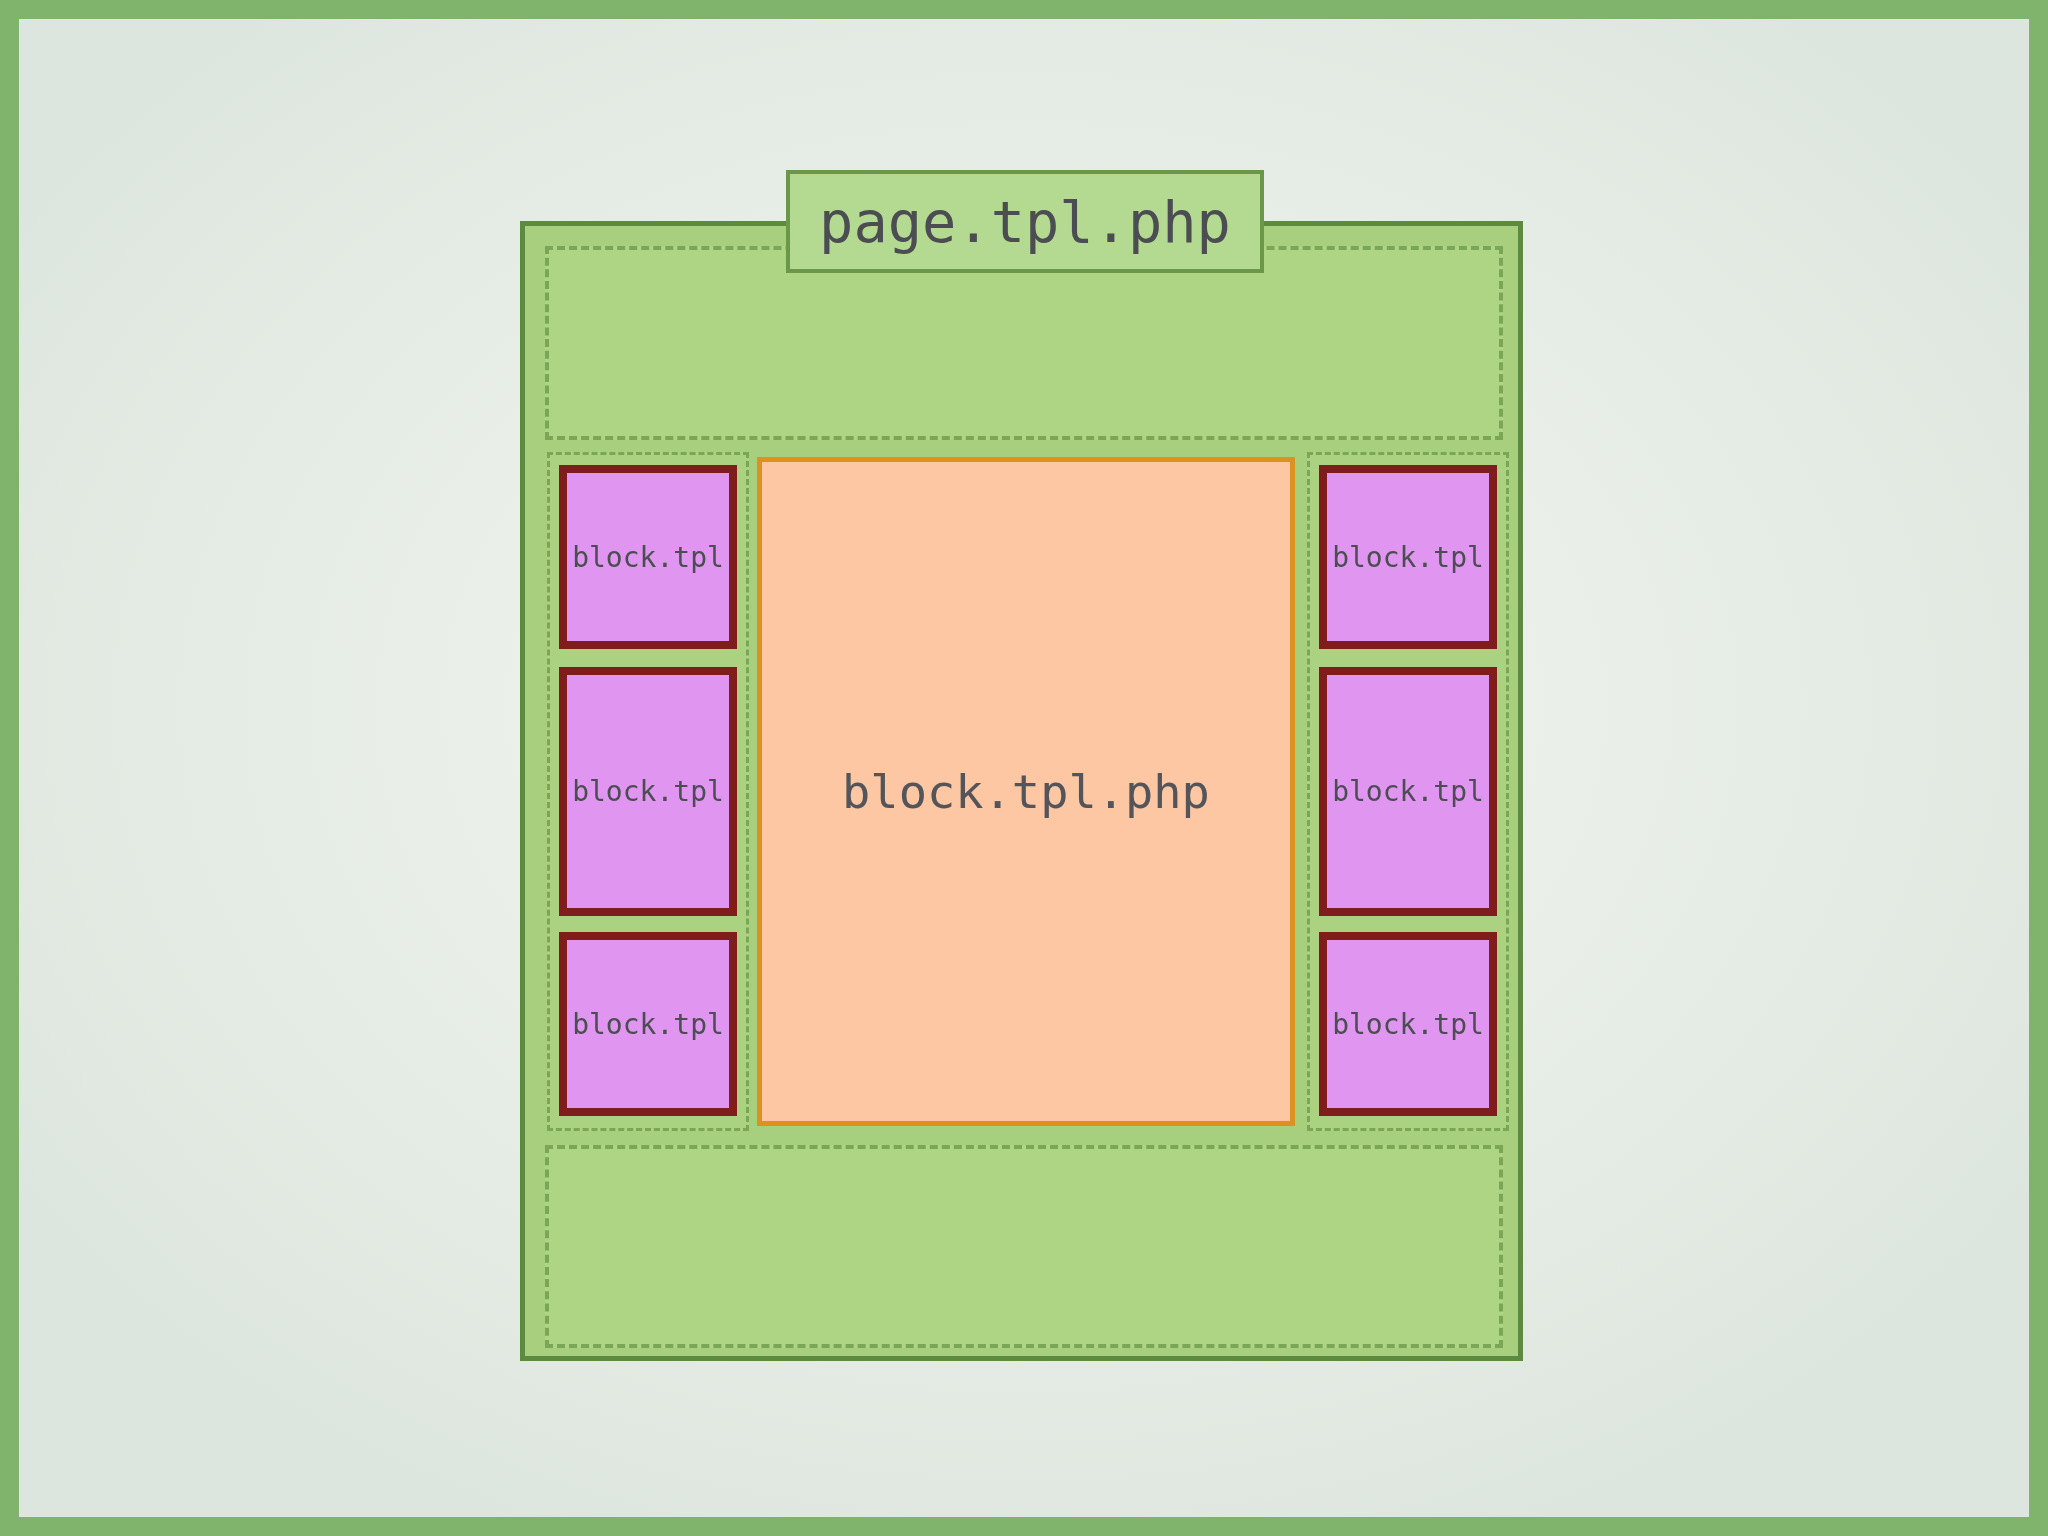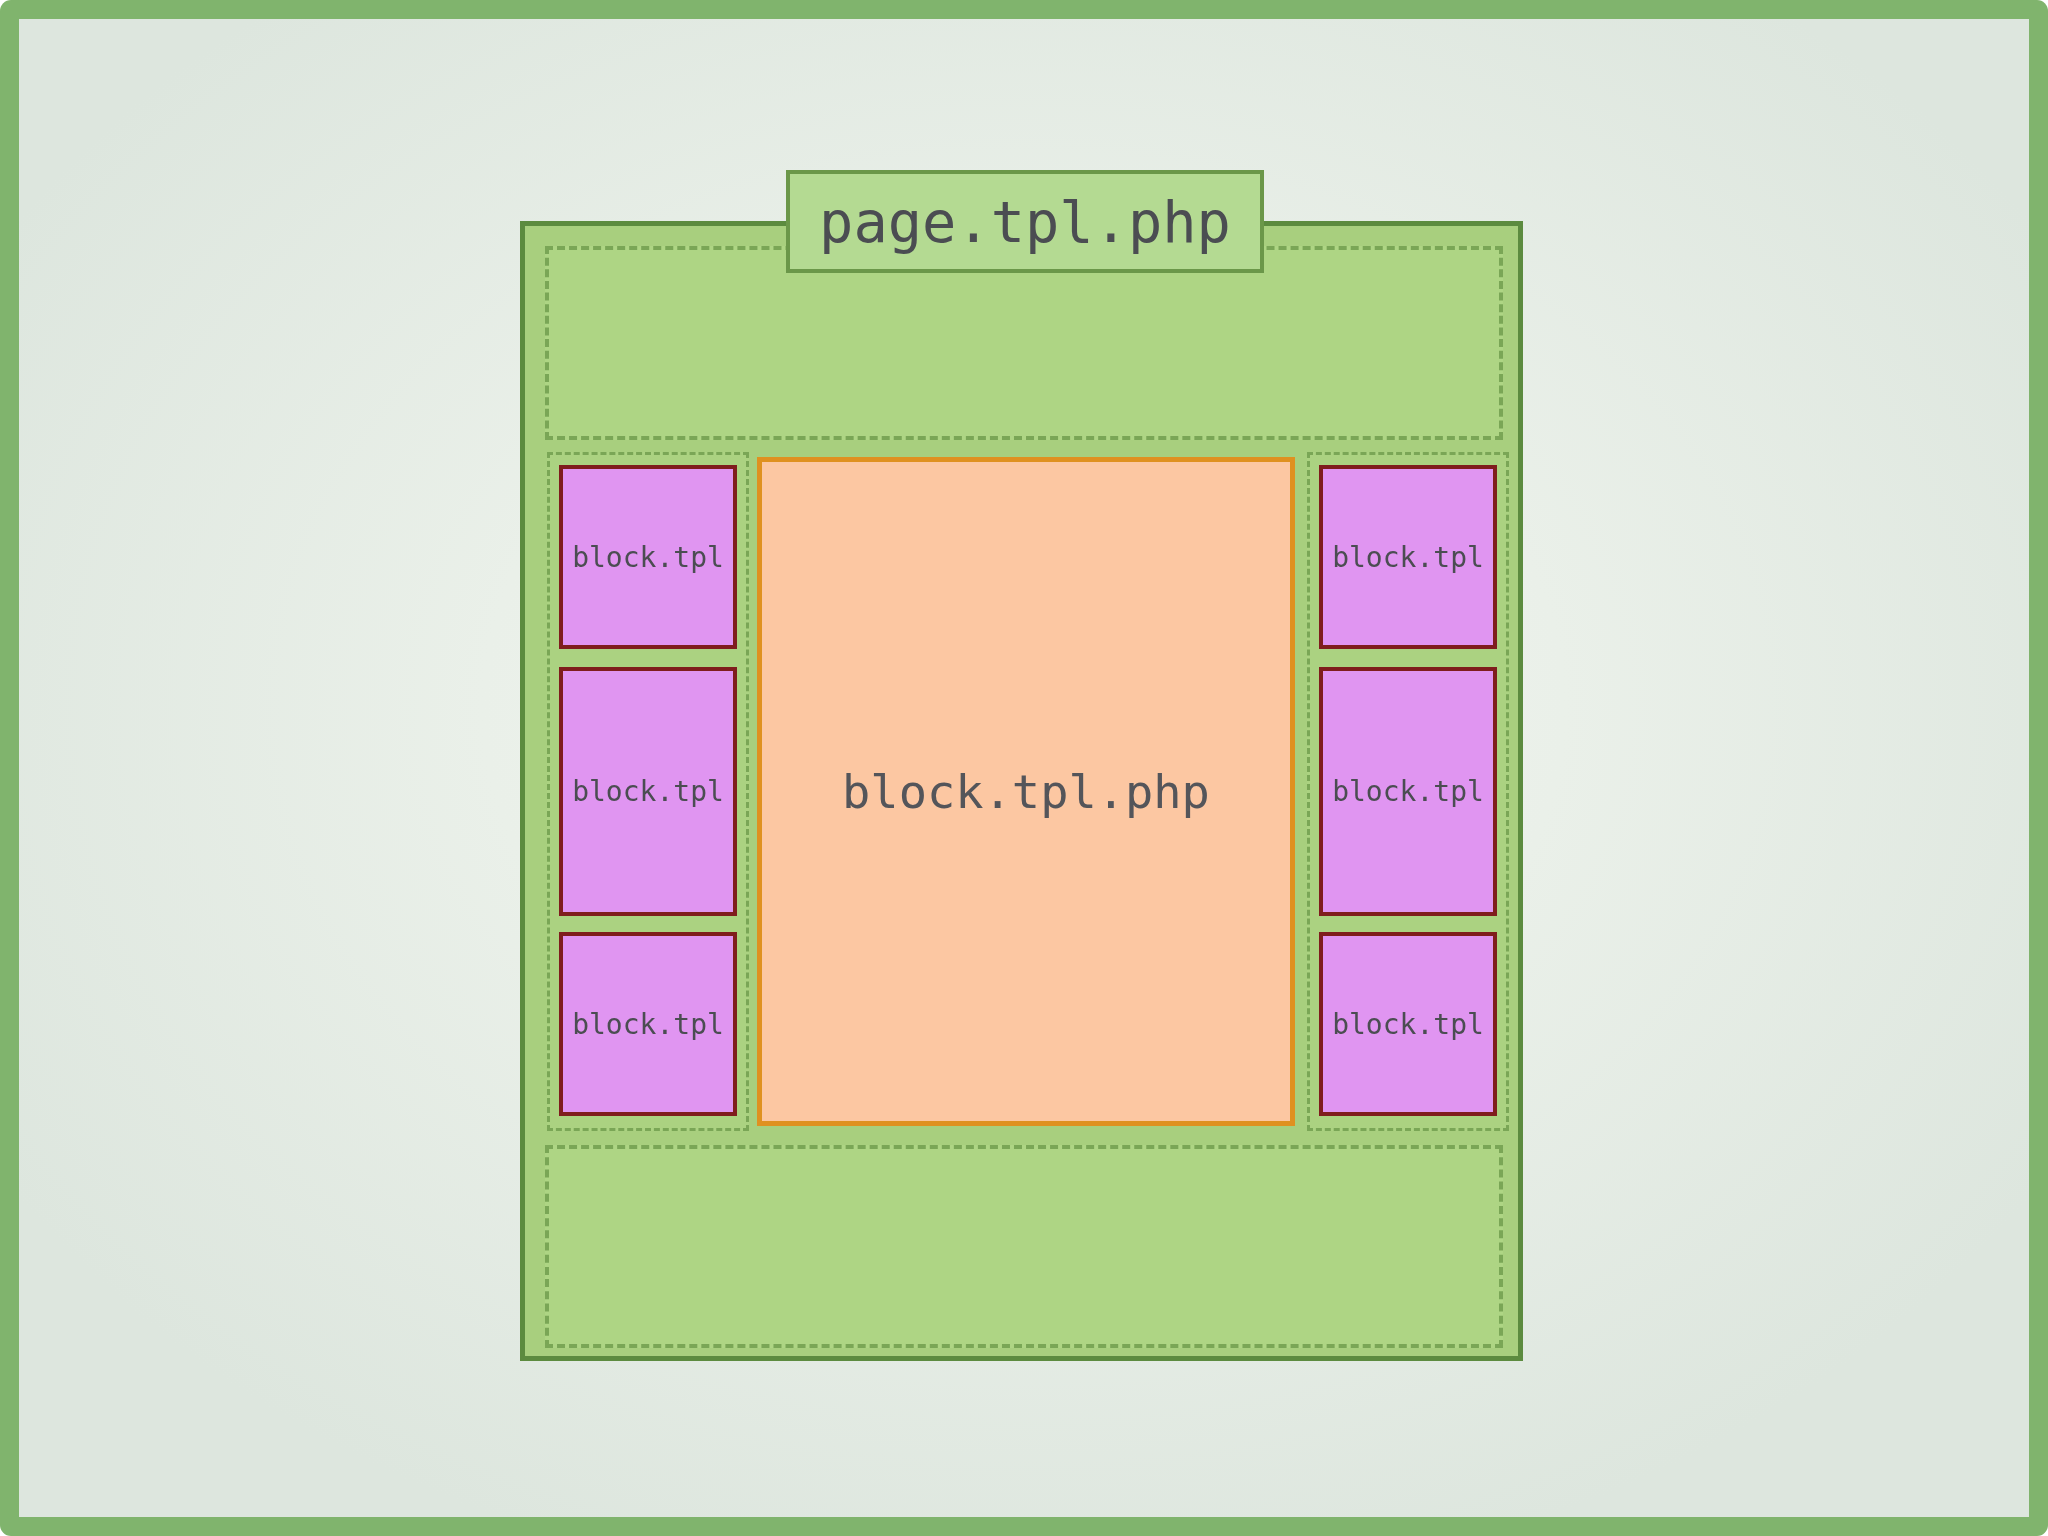--- a/index.html
+++ b/index.html
@@ -9,21 +9,20 @@
     height: 1536px;
     overflow: hidden;
     font-family: "DejaVu Sans Mono", "Liberation Mono", monospace;
   }
   .stage {
     position: absolute;
     left: 0; top: 0;
     width: 2048px;
     height: 1536px;
     background: #80b46d; 
-    border-radius: 11px;
   }
   .backdrop {
     position: absolute;
     left: 19px; top: 19px;
     width: 2010px;
     height: 1498px;
     background: radial-gradient(ellipse 1200px 900px at 50% 46%,
                 #f3f6f2 0%, #eaf0e9 45%, #dde6de 100%);
   }
   .page-container {
@@ -83,21 +82,21 @@
     height: 679px;
   }
   .sidebar.left  { left: 22px;  }  
   .sidebar.right { left: 782px; }  
   .block {
     box-sizing: border-box;
     width: 178px;
     margin-left: auto;
     margin-right: auto;
     background: #e095f1;
-    border: 4px solid #7f1d1d;
+    border: 8px solid #7f1d1d;
     display: flex;
     align-items: center;
     justify-content: center;
   }
   .block .label {
     font-size: 28px;
     color: #4b4d52;
     white-space: nowrap;
   }
   .block.b1 { height: 184px; margin-top: 10px; }

